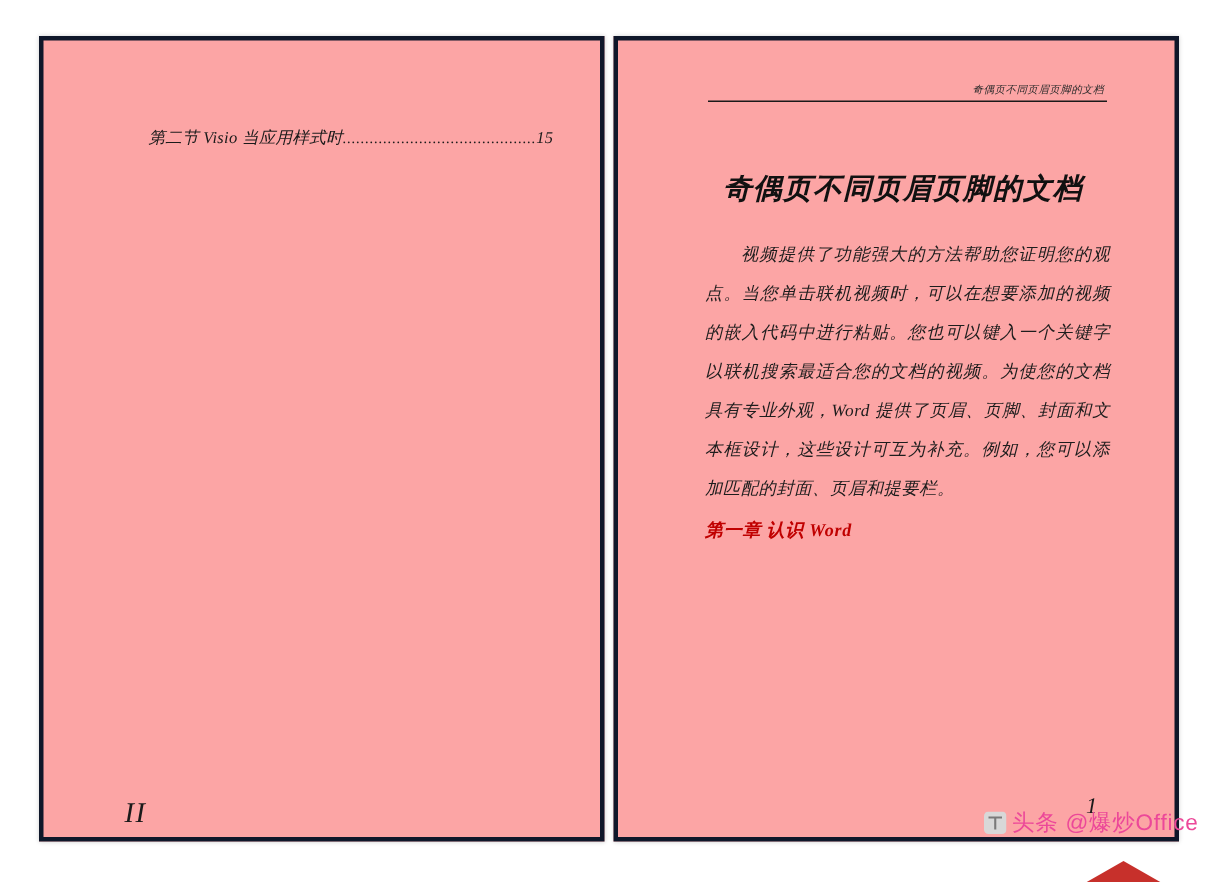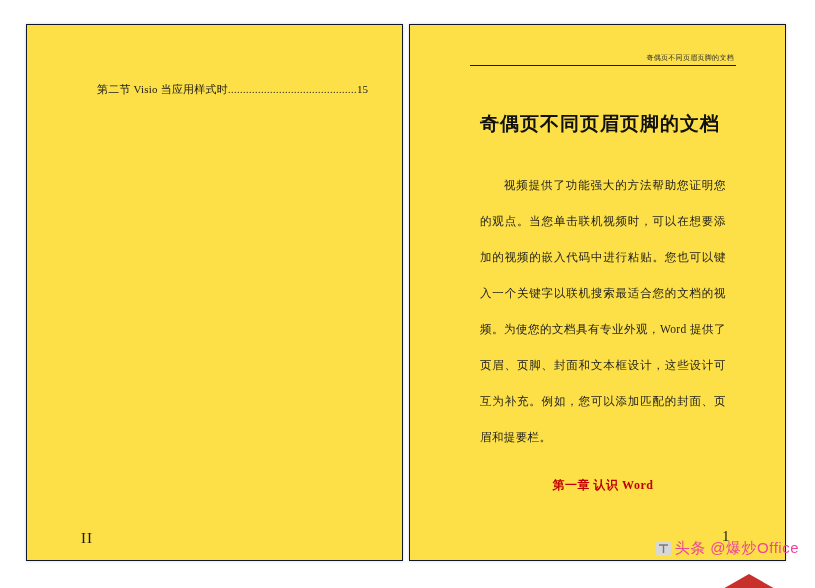--- a/index.html
+++ b/index.html
@@ -18,25 +18,26 @@
     position: absolute;
     left: 0;
     top: 0;
     width: 815px;
     height: 588px;
     background: #ffffff;
   }
   
   .page {
     position: absolute;
-    background: #fde047;
-    border: 1px solid #0f172a;
+    background: #fca5a5;
+    border: 3px solid #0f172a;
     box-shadow: 0 0 3px rgba(0,0,0,0.18);
     box-sizing: border-box;
     overflow: hidden;
+    font-style: italic;
   }
   .page-left {
     left: 26px;
     top: 24px;
     width: 377px;
     height: 537px;
   }
   .page-right {
     left: 409px;
     top: 24px;
@@ -59,21 +60,21 @@
     font-size: 10px;
   }
   .folio {
     position: absolute;
     font-family: "Liberation Serif", serif;
     color: #1a1a1a;
   }
   .folio-left {
     left: 54px;
     top: 505px;
-    font-size: 15px;
+    font-size: 19px;
     letter-spacing: 1px;
   }
   .folio-right {
     left: 312px;
     top: 503px;
     font-size: 15px;
   }
   
   .header-zone {
     position: absolute;
@@ -110,35 +111,34 @@
   .body-block {
     position: absolute;
     left: 58px;
     top: 130px;
     width: 270px;
   }
   .para {
     font-family: "Liberation Serif", serif;
     font-size: 11.5px;
     color: #1d1d1d;
-    line-height: 36px;
+    line-height: 26px;
     text-align: justify;
     text-indent: 24px;
-    margin: 12px;
+    margin: 0;
     letter-spacing: 0.4px;
   }
   .heading-1 {
     font-family: "Liberation Serif", serif;
     font-size: 12px;
     font-weight: bold;
     color: #c00000;
     line-height: 29.5px;
-    margin: 16px;
+    margin: 0;
     letter-spacing: 0.5px;
-    text-align: center;
   }
   
   .watermark {
     position: absolute;
     right: 16px;
     bottom: 30px;
     font-size: 15px;
     color: #ec4899;
     font-family: "Liberation Sans", sans-serif;
     letter-spacing: 0.5px;

